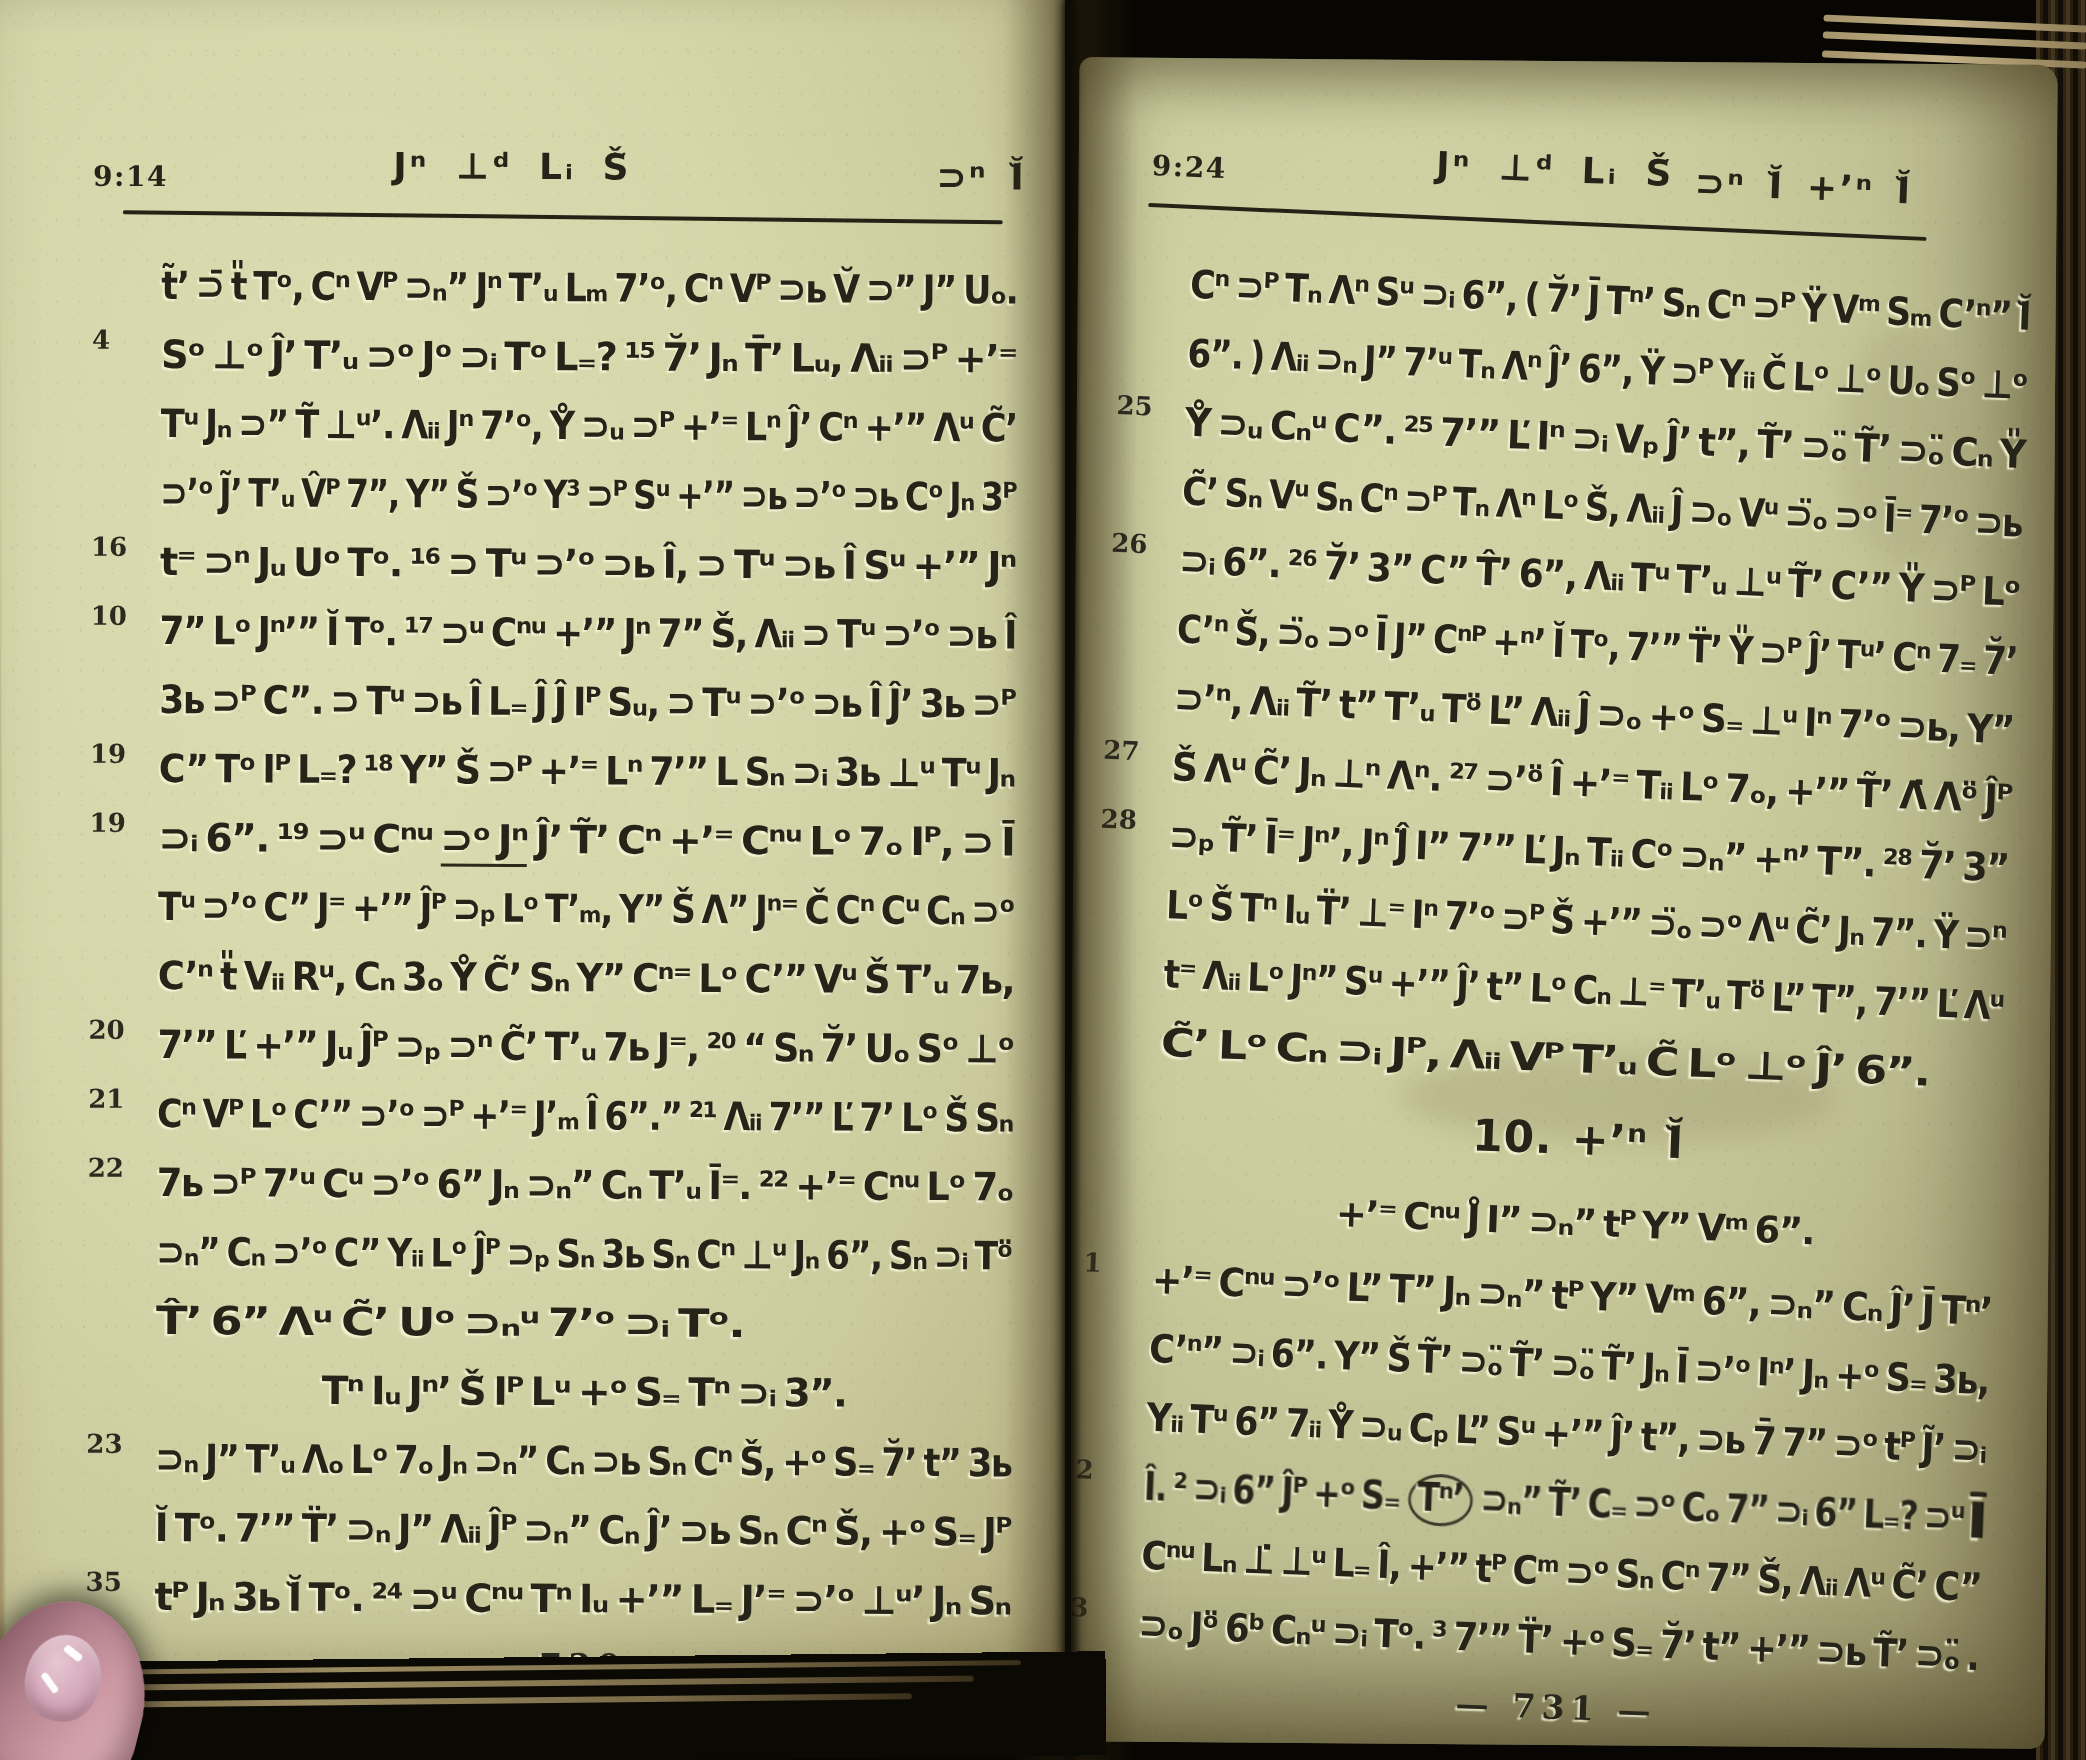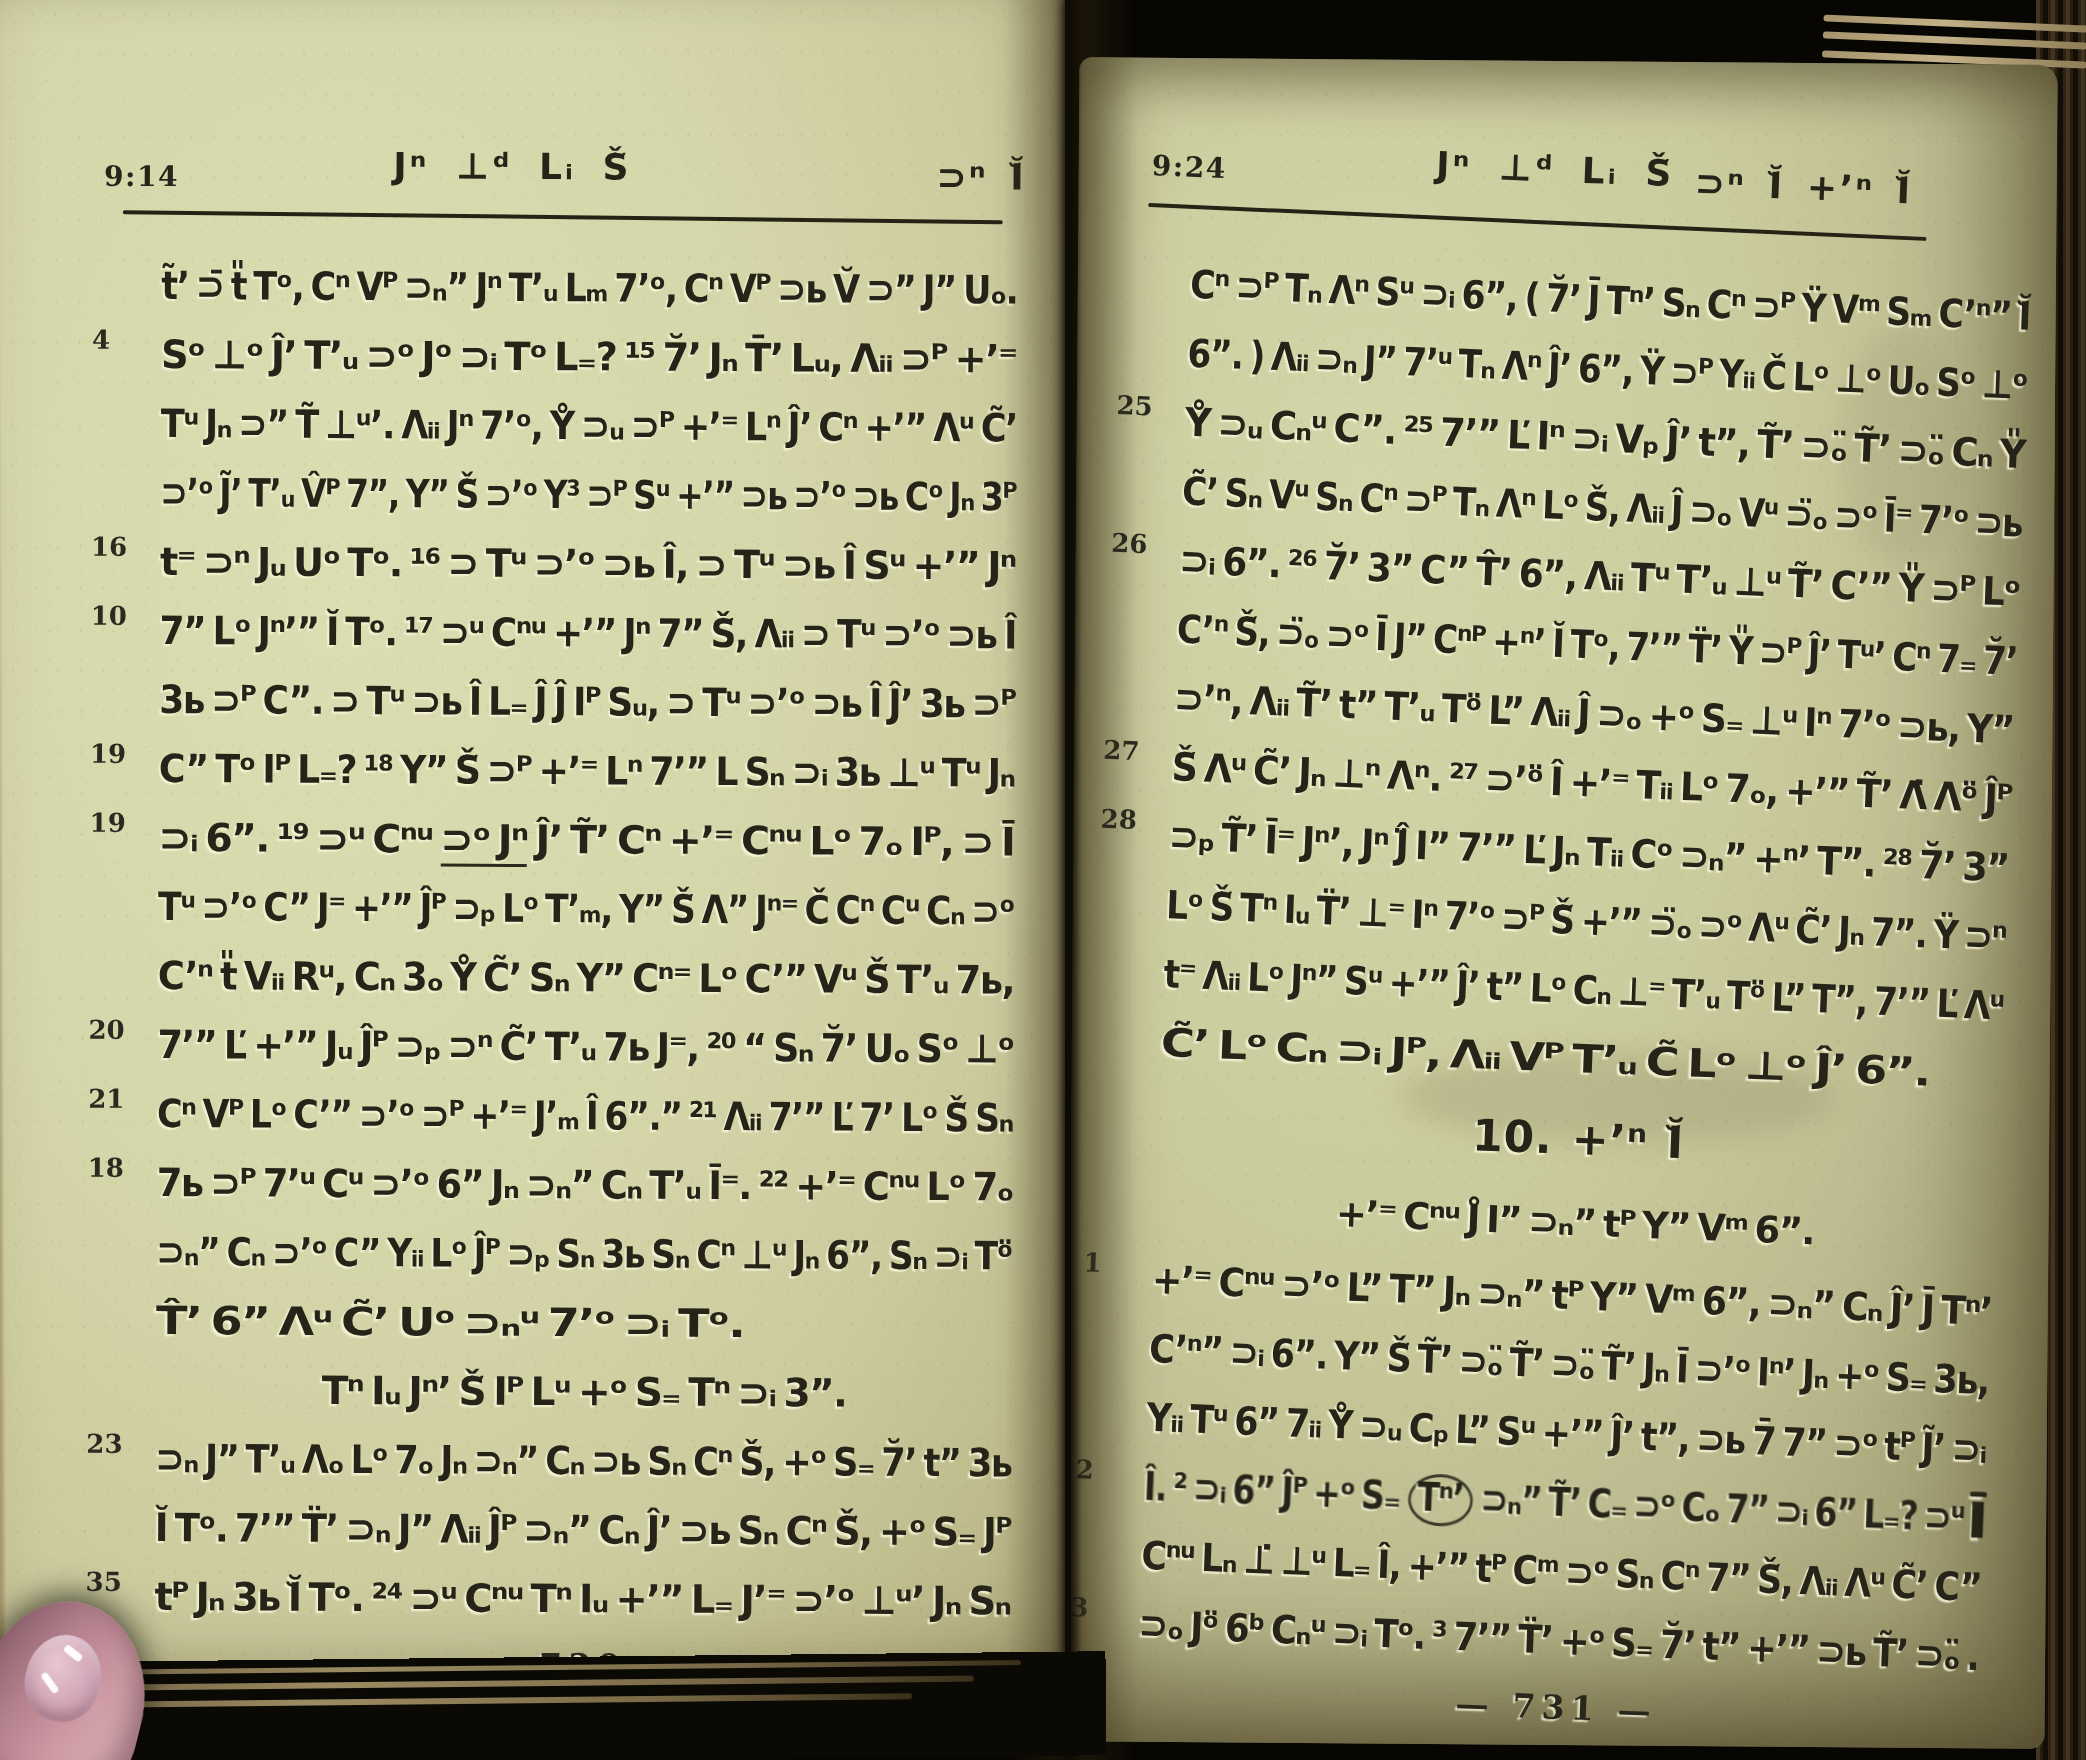--- a/index.html
+++ b/index.html
@@ -83,40 +83,40 @@
   <div id="fore-edge"></div>
   <div id="topright-stack">
     <div class="edge-strip" style="top:0"></div>
     <div class="edge-strip" style="top:17px"></div>
     <div class="edge-strip" style="top:36px"></div>
   </div>
 
   <div id="page-left" class="page">
     <div class="crease-left"></div>
     <div class="content">
-      <div class="runhead versref" style="left:137px;top:181px">9:14</div>
+      <div class="runhead versref" style="left:126px;top:181px">9:14</div>
       <div class="runhead headtitle" style="left:195px;top:165px;width:701px">Jⁿ ⊥ᵈ Lᵢ Š̆</div>
       <div class="runhead headchapter" style="left:825px;top:173px;width:234px">⊃ⁿ Ĭ̆</div>
       <div class="headrule" style="left:156px;top:234px;width:880px;transform:rotate(0.35deg)"></div>
 
       <div class="textcol" style="left:195px;top:274px;width:857px">
         <div class="row"><span class="line-text" style="transform: scaleX(0.896496);"><span>t̃’ ⊃̄ t̎ Tᵒ, Cⁿ Vᴾ ⊃ₙ” Jⁿ T’ᵤ Lₘ 7’ᵒ, Cⁿ Vᴾ ⊃ь V̆ ⊃” J” Uₒ.</span></span></div>
           <div class="row"><span class="versenum">4</span><span class="line-text" style="transform: scaleX(0.983021);"><span>Sᵒ ⊥ᵒ Ĵ’ T’ᵤ ⊃ᵒ Jᵒ ⊃ᵢ Tᵒ L₌?   ¹⁵ 7̆’ Jₙ T̄’ Lᵤ,  Λᵢᵢ ⊃ᴾ +’⁼</span></span></div>
           <div class="row"><span class="line-text" style="transform: scaleX(0.899428);"><span>Tᵘ Jₙ ⊃” T̃ ⊥ᵘ’.  Λᵢᵢ Jⁿ 7’ᵒ,  Y̊ ⊃ᵤ ⊃ᴾ +’⁼ Lⁿ Ĵ’ Cⁿ +’” Λᵘ C̃’</span></span></div>
           <div class="row"><span class="line-text" style="transform: scaleX(0.845503);"><span>⊃’ᵒ J̃’ T’ᵤ V̂ᴾ 7”,  Y” Š̆ ⊃’ᵒ Y³ ⊃ᴾ Sᵘ +’” ⊃ь ⊃’ᵒ ⊃ь Cᵒ Jₙ 3ᴾ</span></span></div>
           <div class="row"><span class="versenum">16</span><span class="line-text" style="transform: scaleX(0.975177);"><span>t⁼ ⊃ⁿ Jᵤ Uᵒ Tᵒ.   ¹⁶ ⊃ Tᵘ ⊃’ᵒ ⊃ь Î,  ⊃ Tᵘ ⊃ь Î Sᵘ +’” Jⁿ</span></span></div>
           <div class="row"><span class="versenum">10</span><span class="line-text" style="transform: scaleX(0.920502);"><span>7” Lᵒ Jⁿ’” Ĭ Tᵒ.   ¹⁷ ⊃ᵘ Cⁿᵘ +’” Jⁿ 7” Š̆,  Λᵢᵢ ⊃ Tᵘ ⊃’ᵒ ⊃ь Î</span></span></div>
           <div class="row"><span class="line-text" style="transform: scaleX(0.919732);"><span>3ь ⊃ᴾ C”.  ⊃ Tᵘ ⊃ь Î L₌ Ĵ Ĵ Iᴾ Sᵤ,  ⊃ Tᵘ ⊃’ᵒ ⊃ь Î Ĵ’ 3ь ⊃ᴾ</span></span></div>
           <div class="row"><span class="versenum">19</span><span class="line-text" style="transform: scaleX(0.931414);"><span>C” Tᵒ Iᴾ L₌?   ¹⁸ Y” Š̆ ⊃ᴾ +’⁼ Lⁿ 7’” L Sₙ ⊃ᵢ 3ь ⊥ᵘ Tᵘ Jₙ</span></span></div>
           <div class="row"><span class="versenum">19</span><span class="line-text" style="transform: scaleX(1.01196);"><span>⊃ᵢ 6”.   ¹⁹ ⊃ᵘ Cⁿᵘ </span><span class="seg-underline">⊃ᵒ Jⁿ</span><span> Ĵ’ T̃’ Cⁿ +’⁼ Cⁿᵘ Lᵒ 7ₒ Iᴾ,  ⊃ Ī</span></span></div>
           <div class="row"><span class="line-text" style="transform: scaleX(0.882825);"><span>Tᵘ ⊃’ᵒ C” J⁼ +’” Ĵᴾ ⊃ₚ Lᵒ T’ₘ,  Y” Š̆ Λ” Jⁿ⁼ Č Cⁿ Cᵘ Cₙ ⊃ᵒ</span></span></div>
           <div class="row"><span class="line-text" style="transform: scaleX(0.944206);"><span>C’ⁿ t̎ Vᵢᵢ Rᵘ,  Cₙ 3ₒ Y̊ C̃’ Sₙ Y” Cⁿ⁼ Lᵒ C’” Vᵘ Š̆ T’ᵤ 7ь,</span></span></div>
           <div class="row"><span class="versenum">20</span><span class="line-text" style="transform: scaleX(0.937766);"><span>7’” Ľ +’” Jᵤ Ĵᴾ ⊃ₚ ⊃ⁿ C̃’ T’ᵤ 7ь J⁼,   ²⁰ “ Sₙ 7̆’ Uₒ Sᵒ ⊥ᵒ</span></span></div>
           <div class="row"><span class="versenum">21</span><span class="line-text" style="transform: scaleX(0.889248);"><span>Cⁿ Vᴾ Lᵒ C’” ⊃’ᵒ ⊃ᴾ +’⁼ J’ₘ Î 6”.”   ²¹ Λᵢᵢ 7’” Ľ 7’ Lᵒ Š̆ Sₙ</span></span></div>
-          <div class="row"><span class="versenum">18</span><span class="line-text" style="transform: scaleX(0.944206);"><span>7ь ⊃ᴾ 7’ᵘ Cᵘ ⊃’ᵒ 6” Jₙ ⊃ₙ” Cₙ T’ᵤ Ī⁼.   ²² +’⁼ Cⁿᵘ Lᵒ 7ₒ</span></span></div>
+          <div class="row"><span class="versenum">22</span><span class="line-text" style="transform: scaleX(0.944206);"><span>7ь ⊃ᴾ 7’ᵘ Cᵘ ⊃’ᵒ 6” Jₙ ⊃ₙ” Cₙ T’ᵤ Ī⁼.   ²² +’⁼ Cⁿᵘ Lᵒ 7ₒ</span></span></div>
           <div class="row"><span class="line-text" style="transform: scaleX(0.884956);"><span>⊃ₙ” Cₙ ⊃’ᵒ C” Yᵢᵢ Lᵒ Ĵᴾ ⊃ₚ Sₙ 3ь Sₙ Cⁿ ⊥ᵘ Jₙ 6”,   Sₙ ⊃ᵢ Tᵒ̈</span></span></div>
           <div class="row"><span class="line-text" style="transform: scaleX(1.18);"><span>T̂’ 6” Λᵘ C̃’ Uᵒ ⊃ₙᵘ 7’ᵒ ⊃ᵢ Tᵒ.</span></span></div>
           <div class="row center"><span class="line-text"><span>Tⁿ Iᵤ Jⁿ’ Š̆ Iᴾ Lᵘ +ᵒ S₌ Tⁿ ⊃ᵢ 3”.</span></span></div>
           <div class="row"><span class="versenum">23</span><span class="line-text" style="transform: scaleX(0.900164);"><span>⊃ₙ J” T’ᵤ Λₒ Lᵒ 7ₒ Jₙ ⊃ₙ” Cₙ ⊃ь Sₙ Cⁿ Š̆,  +ᵒ S₌ 7̆’ t” 3ь</span></span></div>
           <div class="row"><span class="line-text" style="transform: scaleX(0.944206);"><span>Ĭ Tᵒ.  7’” T̈’ ⊃ₙ J” Λᵢᵢ Ĵᴾ ⊃ₙ” Cₙ Ĵ’ ⊃ь Sₙ Cⁿ Š̆,  +ᵒ S₌ Jᴾ</span></span></div>
           <div class="row"><span class="versenum">35</span><span class="line-text" style="transform: scaleX(0.984781);"><span>tᴾ Jₙ 3ь Ĭ̆ Tᵒ.   ²⁴ ⊃ᵘ Cⁿᵘ Tⁿ Iᵤ +’” L₌ J’⁼ ⊃’ᵒ ⊥ᵘ’ Jₙ Sₙ</span></span></div>
           <div class="pageno">— 730 —</div>
       </div>
     </div>
   </div>

